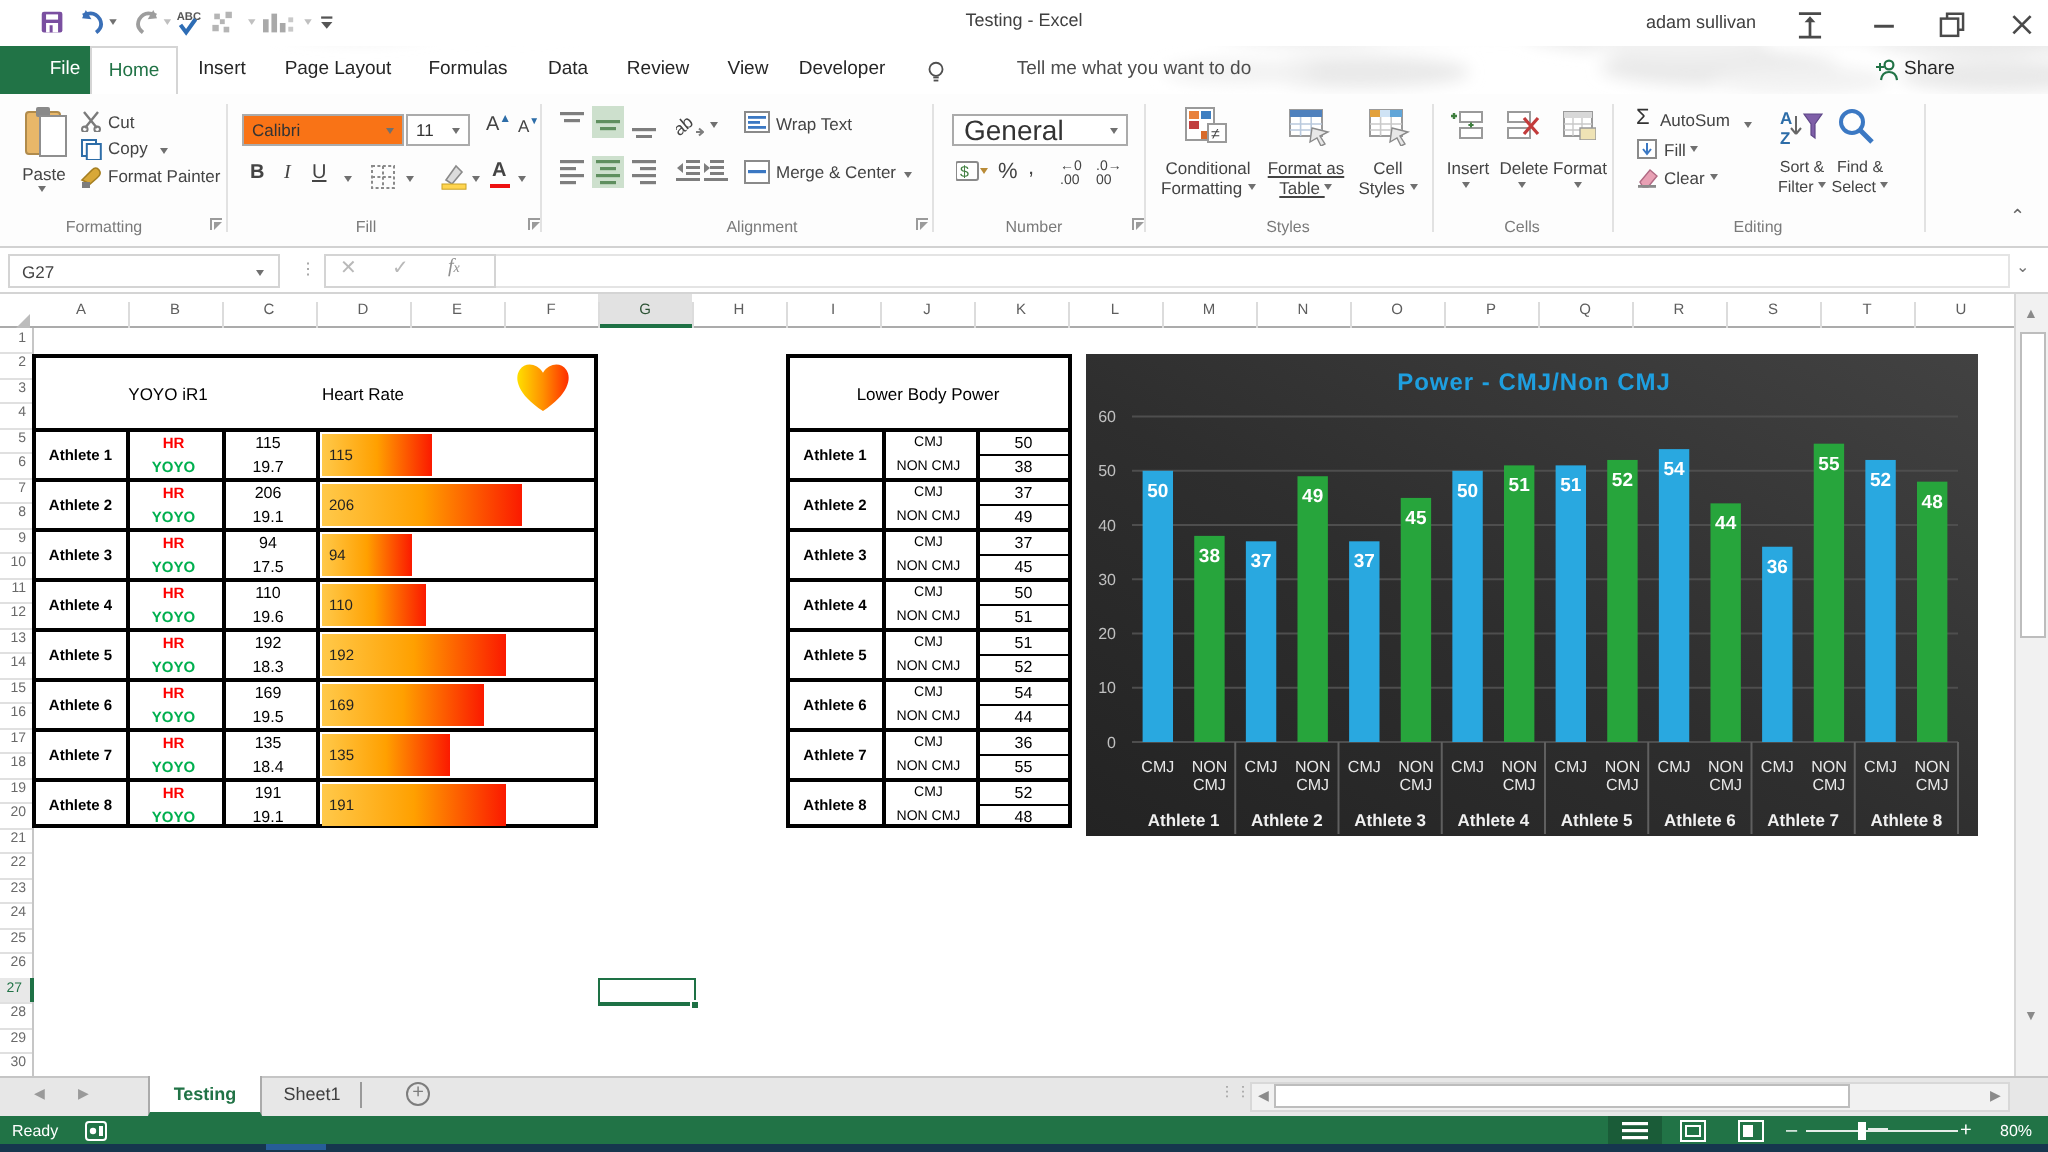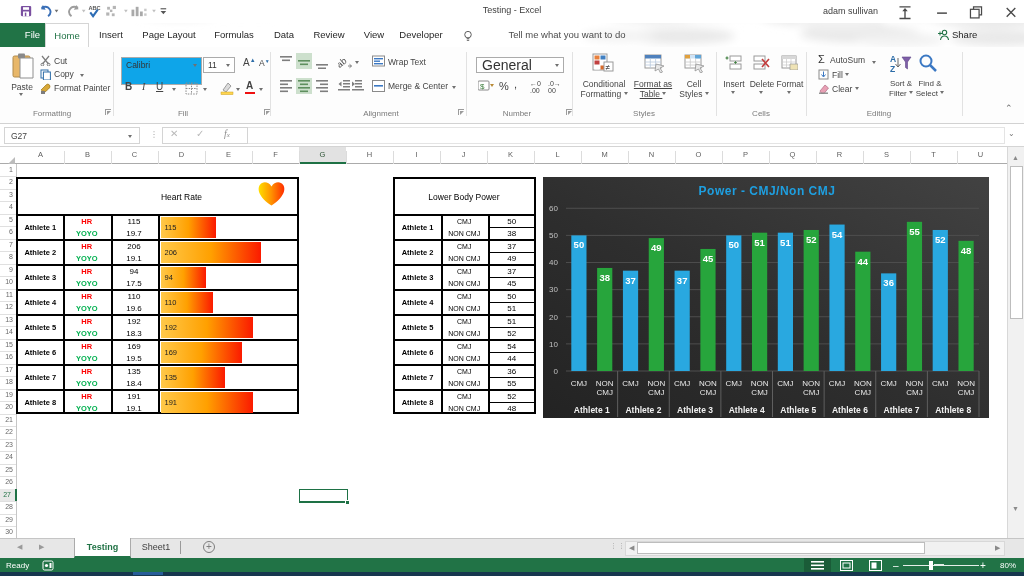--- a/index.html
+++ b/index.html
@@ -210,21 +210,21 @@
       <rect x="3.4" y="3" width="7" height="8" fill="#fff" stroke="#2d6da8"></rect>
     </svg>
   <div class="rtext" style="position:absolute;left:54px;top:22px;">Copy</div>
   <div class="caret" style="position:absolute;left:80px;top:27px;"></div>
   <svg style="position:absolute;left:40px;top:36px" width="12" height="12" viewBox="0 0 12 12">
       <path d="M 1 7 L 6 2 q 2 -2 3.5 0 t -1 4 L 5 9 Z" fill="#d8a838" stroke="#a57f22" stroke-width=".8"></path>
       <rect x="1" y="8" width="4" height="3" fill="#7d7d7d"></rect>
     </svg>
   <div class="rtext" style="position:absolute;left:54px;top:36px;">Format Painter</div>
 
-  <div style="position:absolute;left:121px;top:10px;width:81px;height:28px;border:1px solid #ababab;background:#0ea5e9;font-size:8.5px;color:#333;line-height:15px;padding-left:4px;">Calibri</div>
+  <div style="position:absolute;left:121px;top:10px;width:81px;height:16px;border:1px solid #ababab;background:#f97316;font-size:8.5px;color:#333;line-height:15px;padding-left:4px;">Calibri</div>
   <div class="caret" style="position:absolute;left:193px;top:17px;"></div>
   <div style="position:absolute;left:203px;top:10px;width:32px;height:16px;border:1px solid #ababab;background:#fff;font-size:8.5px;color:#333;line-height:15px;padding-left:4px;">11</div>
   <div class="caret" style="position:absolute;left:226px;top:17px;"></div>
   <div style="position:absolute;left:243px;top:10px;font-size:10px;color:#444;">A<span style="font-size:6px;vertical-align:top;color:#2d6da8;">▲</span></div>
   <div style="position:absolute;left:259px;top:11px;font-size:8.5px;color:#444;">A<span style="font-size:5px;vertical-align:top;color:#2d6da8;">▼</span></div>
   <div style="position:absolute;left:125px;top:34px;font-size:10px;font-weight:bold;color:#444;">B</div>
   <div style="position:absolute;left:142px;top:34px;font-size:10px;font-style:italic;color:#444;font-family:'Liberation Serif',serif;">I</div>
   <div style="position:absolute;left:156px;top:34px;font-size:10px;text-decoration:underline;color:#444;">U</div>
   <div class="caret" style="position:absolute;left:172px;top:41px;"></div>
   <svg style="position:absolute;left:185px;top:35px" width="13" height="13" viewBox="0 0 13 13">
@@ -533,20 +533,21 @@
       <div class="cellline" style="left:140px;top:0;width:2px;height:233.5px;"></div>
       <div class="cellline" style="left:0;top:35.5px;width:279.5px;height:2px;"></div>
       <div class="cellline" style="left:0;top:60.5px;width:279.5px;height:2px;"></div>
       <div class="cellline" style="left:0;top:85.5px;width:279.5px;height:2px;"></div>
       <div class="cellline" style="left:0;top:110.5px;width:279.5px;height:2px;"></div>
       <div class="cellline" style="left:0;top:135.5px;width:279.5px;height:2px;"></div>
       <div class="cellline" style="left:0;top:160.5px;width:279.5px;height:2px;"></div>
       <div class="cellline" style="left:0;top:185.5px;width:279.5px;height:2px;"></div>
       <div class="cellline" style="left:0;top:210.5px;width:279.5px;height:2px;"></div>
       <div style="position:absolute;left:0;top:0;width:279.5px;height:35.5px;background:#fff;"></div>
+      <div class="tcell" style="left:0px;top:0px;width:133px;height:36px;font-size:8.5px;">YOYO iR1</div>
       <div class="tcell" style="left:119px;top:0px;width:90px;height:36px;font-size:8.5px;">Heart Rate</div>
       <svg style="position:absolute;left:239px;top:1.5px" width="29" height="27" viewBox="0 0 29 27">
         <defs>
           <linearGradient id="hg" x1="0" y1="0" x2="1" y2="0">
             <stop offset="0" stop-color="#ffdf00"></stop>
             <stop offset="0.5" stop-color="#ff9000"></stop>
             <stop offset="1" stop-color="#ff2d00"></stop>
           </linearGradient>
         </defs>
         <path d="M14.5 25.5 C 1.8 17.3 0 9.2 2.8 5 C 5.5 1 11.4 1.4 14.5 6.4 C 17.6 1.4 23.5 1 26.2 5 C 29 9.2 27.2 17.3 14.5 25.5 Z" fill="url(#hg)"></path>

